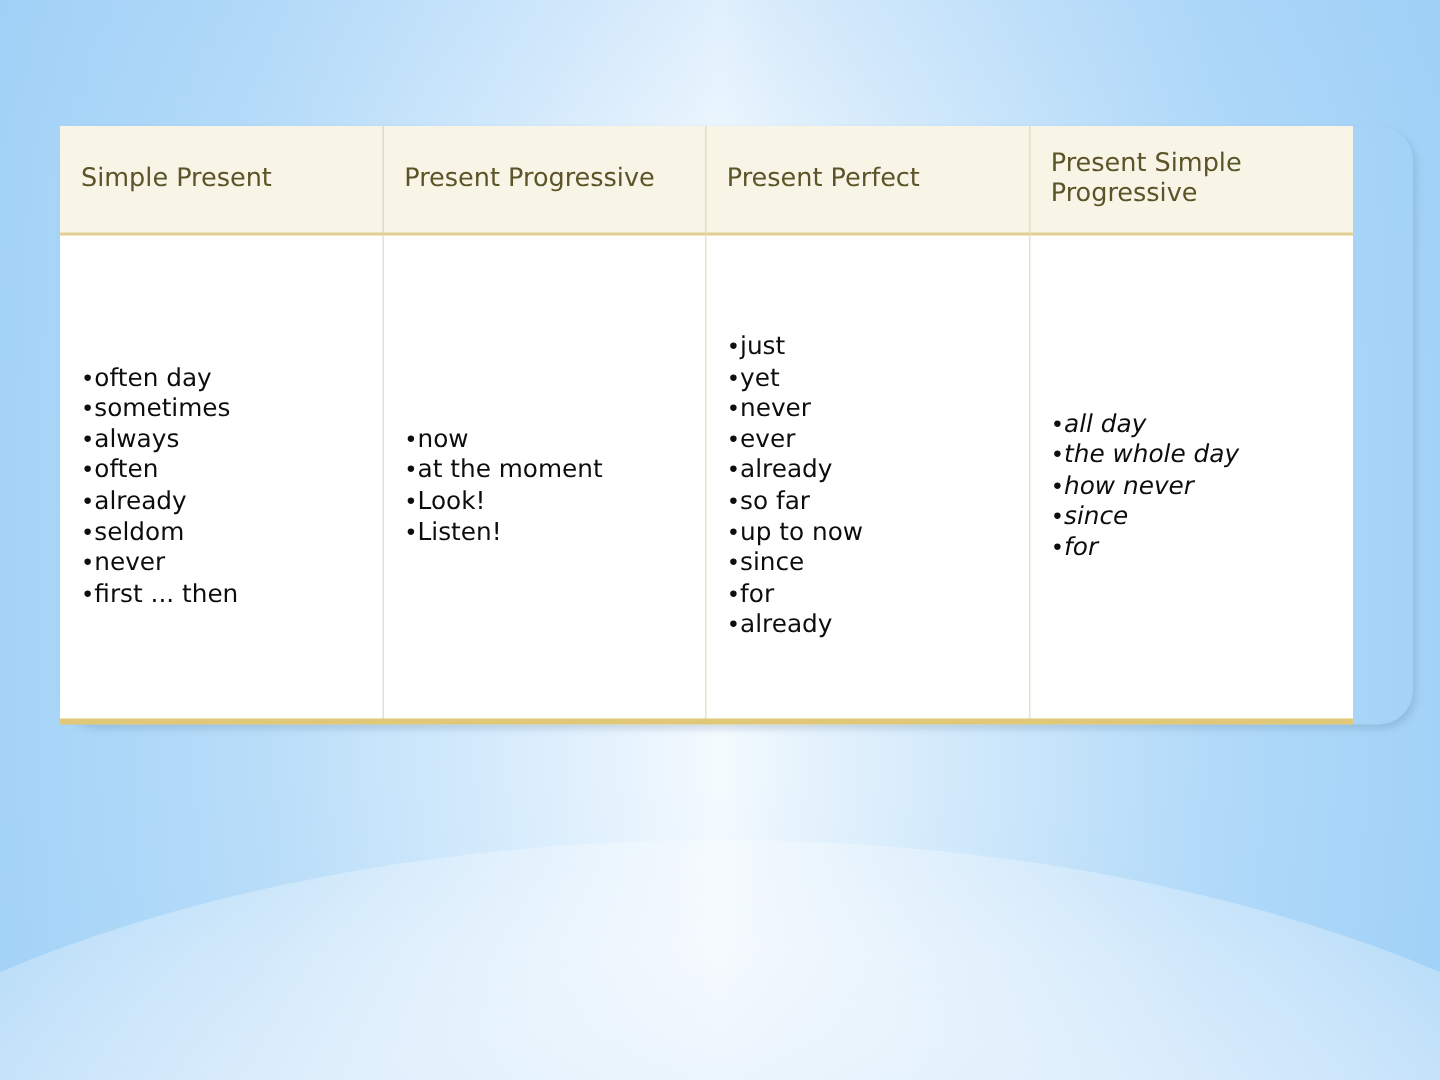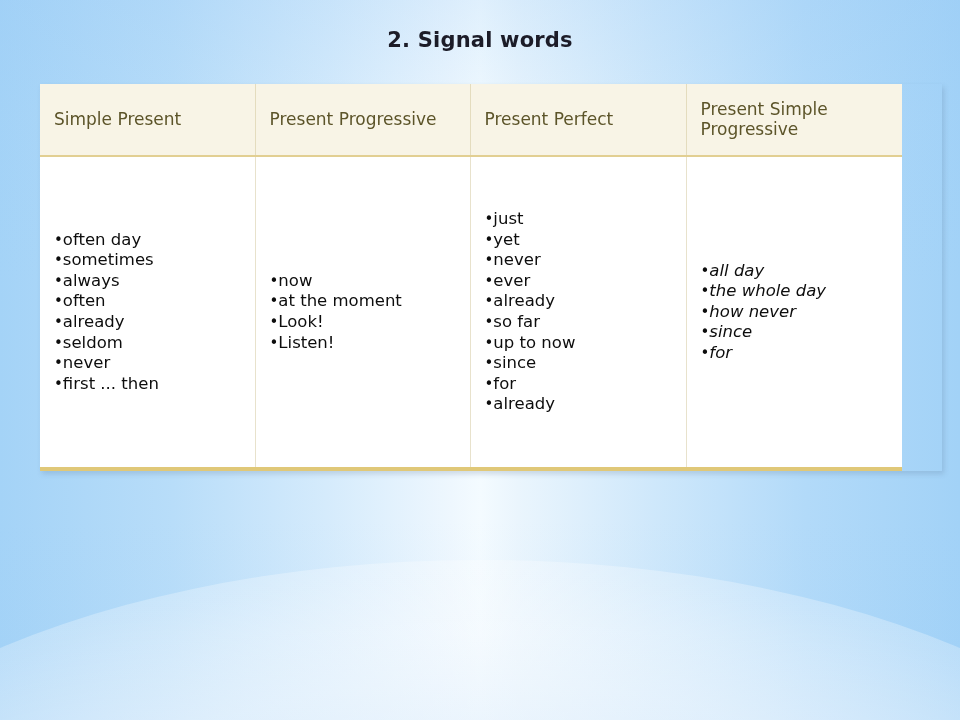--- a/index.html
+++ b/index.html
@@ -82,20 +82,21 @@
     white-space: nowrap;
   }
 
   
   #table-wrap {
     position: absolute;
     left: 40px;
     top: 84px;
     width: 902px;
     box-shadow: 2px 3px 5px rgba(80,110,140,0.22);
+    border-radius: 23px;
   }
   table.signal-table {
     width: 862px;
     border-collapse: collapse;
     table-layout: fixed;
     border-bottom: 4px solid #e0c878;
   }
   table.signal-table col.c1 { width: 215px; }
   table.signal-table col.c2 { width: 215px; }
   table.signal-table col.c3 { width: 216px; }
@@ -116,21 +117,21 @@
     line-height: 1.18;
   }
   thead th:last-child { border-right: none; }
 
   tbody td {
     background: #ffffff;
     color: #0d0d0d;
     font-family: "DejaVu Sans", sans-serif;
     font-size: 16.5px;
     vertical-align: middle;
-    padding: 10px 0 10px 14px;
+    padding: 22px 0 10px 14px;
     border-right: 1px solid #e8e2cc;
     height: 290px;
   }
   tbody td:last-child { border-right: none; font-style: italic; }
 
   ul.bullets {
     list-style: none;
     margin: 0;
     padding: 0;
   }
@@ -145,21 +146,20 @@
 </style>
 </head>
 <body>
 
 <div id="slide">
 
   <div class="bg-horiz"></div>
   <div class="bg-glow"></div>
   <div class="bg-vert"></div>
 
-  <div id="title">2. Signal words</div>
 
   <div id="table-wrap">
     <table class="signal-table">
       <colgroup>
         <col class="c1">
           <col class="c2">
           <col class="c3">
           <col class="c4">
       </colgroup>
       <thead>

